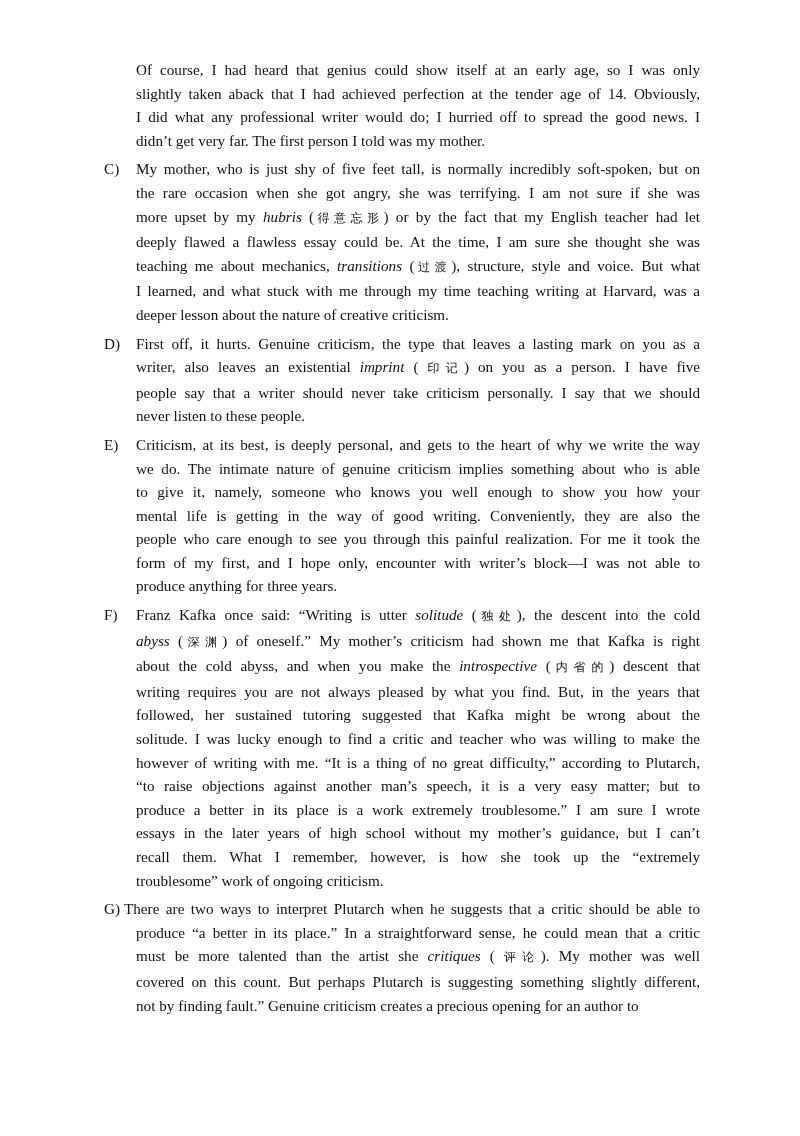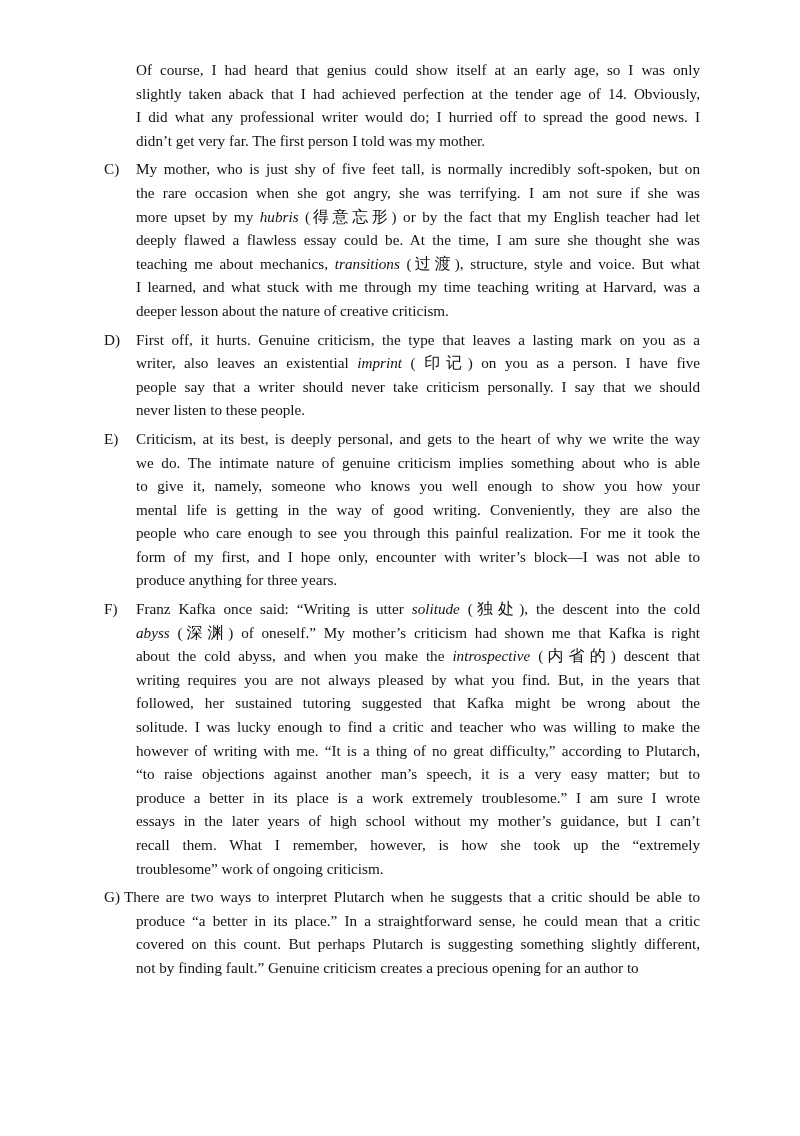--- a/index.html
+++ b/index.html
@@ -54,21 +54,21 @@
     white-space: nowrap;
   }
   .line.last {
     text-align-last: left;
   }
   em, .it {
     font-style: italic;
   }
   .zh {
     font-family: "DejaVu Sans", sans-serif;
-    font-size: 16px;
+    font-size: 12px;
     letter-spacing: 1px;
   }
 </style>
 </head>
 <body>
 
 <div class="page">
   <div class="content" id="content">
       <div class="para cont">
         <span class="line"><span>Of course, I had heard that genius could show itself at an early age, so I was only</span></span>
@@ -115,17 +115,18 @@
         <span class="line"><span>“to raise objections against another man’s speech, it is a very easy matter; but to</span></span>
         <span class="line"><span>produce a better in its place is a work extremely troublesome.” I am sure I wrote</span></span>
         <span class="line"><span>essays in the later years of high school without my mother’s guidance, but I can’t</span></span>
         <span class="line"><span>recall them. What I remember, however, is how she took up the “extremely</span></span>
         <span class="line last"><span>troublesome” work of ongoing criticism.</span></span>
       </div>
       <div class="para labeled" style="padding-left: 32px;">
         <span class="label" style="left: 0px; position: absolute;">G)</span>
         <span class="line" style="margin-left: -12px;"><span>There are two ways to interpret Plutarch when he suggests that a critic should be able to</span></span>
         <span class="line"><span>produce “a better in its place.” In a straightforward sense, he could mean that a critic</span></span>
+        <span class="line"><span>must be more talented than the artist she </span><em class="it">critiques</em><span> ( </span><span class="zh">评论</span><span>). My mother was well</span></span>
         <span class="line"><span>covered on this count. But perhaps Plutarch is suggesting something slightly different,</span></span>
         <span class="line last"><span>not by finding fault.” Genuine criticism creates a precious opening for an author to</span></span>
       </div>
     </div>
 </div>
 
 </body></html>

